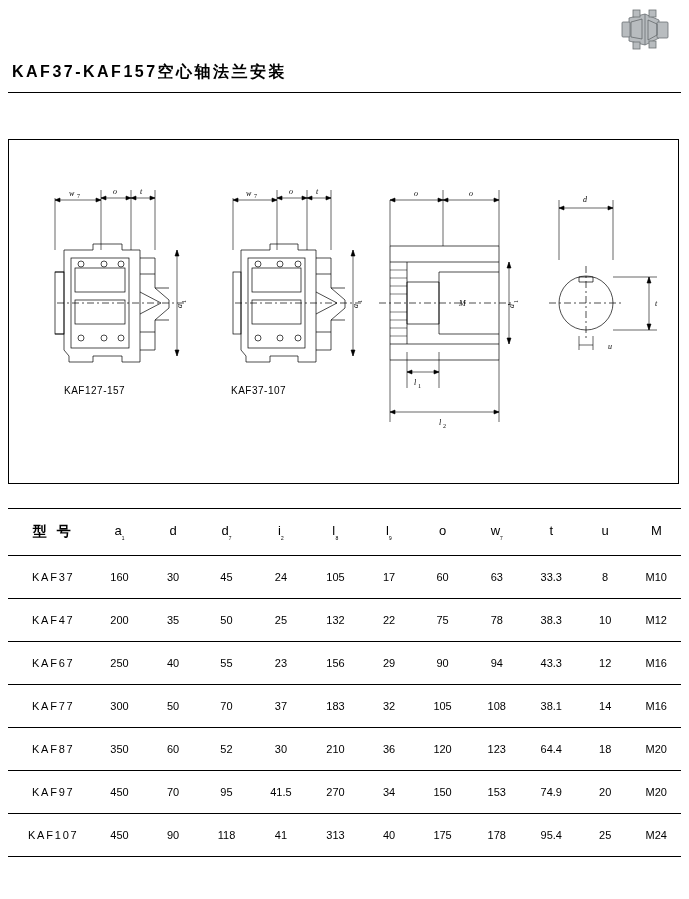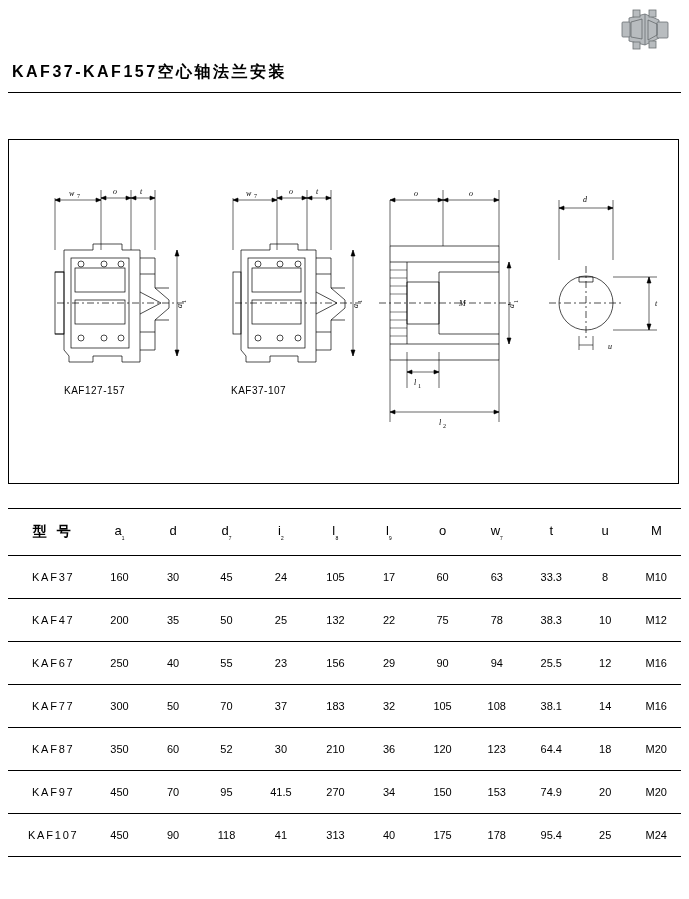--- a/index.html
+++ b/index.html
@@ -418,21 +418,21 @@
       <tr>
         <td class="model">KAF67</td>
         <td>250</td>
         <td>40</td>
         <td>55</td>
         <td>23</td>
         <td>156</td>
         <td>29</td>
         <td>90</td>
         <td>94</td>
-        <td>25.5</td>
+        <td>43.3</td>
         <td>12</td>
         <td>M16</td>
       </tr>
       <tr>
         <td class="model">KAF77</td>
         <td>300</td>
         <td>50</td>
         <td>70</td>
         <td>37</td>
         <td>183</td>

